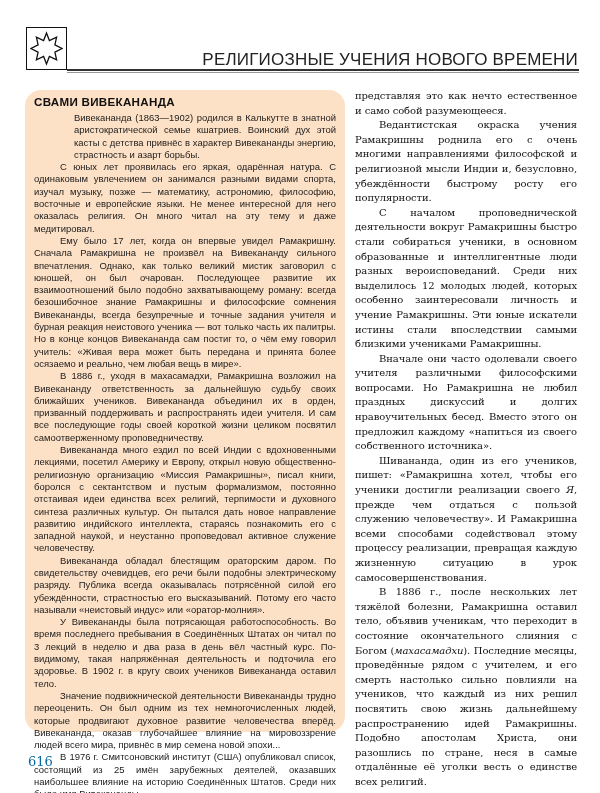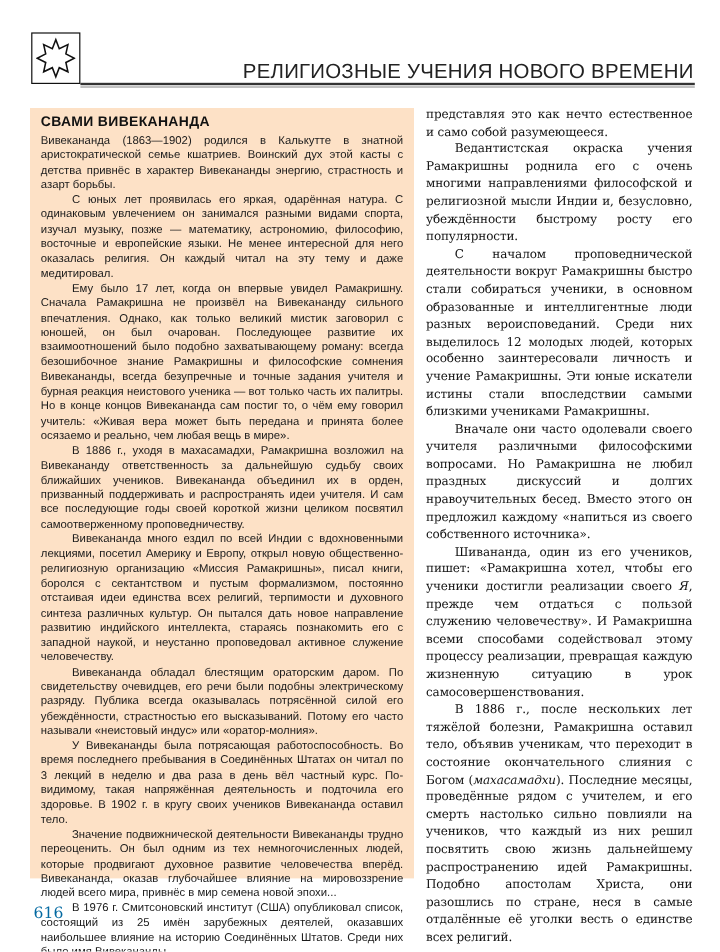--- a/index.html
+++ b/index.html
@@ -18,32 +18,32 @@
     color:#222; text-transform:uppercase;
   }
   .head-rule {
     position:absolute; left:67px; top:69px; width:512px; height:2px; background:#333;
   }
   .head-rule2 {
     position:absolute; left:67px; top:71.5px; width:512px; height:1px; background:#999;
   }
   .sidebar {
     position:absolute; left:25px; top:90px; width:320px; height:642px;
-    background:#fde1c6; box-sizing:border-box; padding:5px 9px 0 9px;
+    background:#fde1c6; box-sizing:border-box; padding:5px 9px 0 9px;border-radius:16px;
   }
   .sidebar h2 {
     margin:0 0 4px 0; font-size:11.6px; font-weight:bold; letter-spacing:0.3px;
     font-family:"Liberation Sans", sans-serif; color:#111;
   }
   .sidebar p {
     margin:0; font-size:9.45px; line-height:12.3px; text-align:justify;
     font-family:"Liberation Sans", sans-serif; color:#1b1b1b;
     text-indent:26px; hyphens:manual;
   }
-  .sidebar p.first { text-indent:0; }
+  .sidebar p.first { text-indent:0;margin-left:40px; }
   .main-col {
     position:absolute; left:355px; top:89px; width:222px;
     font-family:"DejaVu Serif", serif; color:#111;
   }
   .main-col p {
     margin:0; font-size:10px; line-height:14.6px; text-align:justify;
     text-indent:24px; letter-spacing:-0.1px;
   }
   .main-col p.cont { text-indent:0; }
   .main-col em { font-style:italic; }
@@ -60,21 +60,21 @@
     <polygon fill="none" stroke="#111" stroke-width="1.3" points="16.5,2 19.4,9.6 26.6,6.2 24.9,13.9 32,17.5 24.9,21.1 26.6,28.8 19.4,25.4 16.5,33 13.6,25.4 6.4,28.8 8.1,21.1 1,17.5 8.1,13.9 6.4,6.2 13.6,9.6"></polygon>
   </svg>
 </div>
 <div class="running-head">РЕЛИГИОЗНЫЕ УЧЕНИЯ НОВОГО ВРЕМЕНИ</div>
 <div class="head-rule"></div>
 <div class="head-rule2"></div>
 
 <div class="sidebar">
   <h2>СВАМИ ВИВЕКАНАНДА</h2>
   <p class="first">Вивекананда (1863—1902) родился в Калькутте в знатной аристократической семье кшатриев. Воинский дух этой касты с детства привнёс в характер Вивекананды энергию, страстность и азарт борьбы.</p>
-  <p>С юных лет проявилась его яркая, одарённая натура. С одинаковым увлечением он занимался разными видами спорта, изучал музыку, позже — математику, астрономию, философию, восточные и европейские языки. Не менее интересной для него оказалась религия. Он каждый читал на эту тему и даже медитировал.</p>
+  <p>С юных лет проявилась его яркая, одарённая натура. С одинаковым увлечением он занимался разными видами спорта, изучал музыку, позже — математику, астрономию, философию, восточные и европейские языки. Не менее интересной для него оказалась религия. Он много читал на эту тему и даже медитировал.</p>
   <p>Ему было 17 лет, когда он впервые увидел Рамакришну. Сначала Рамакришна не произвёл на Вивекананду сильного впечатления. Однако, как только великий мистик заговорил с юношей, он был очарован. Последующее развитие их взаимоотношений было подобно захватывающему роману: всегда безошибочное знание Рамакришны и философские сомнения Вивекананды, всегда безупречные и точные задания учителя и бурная реакция неистового ученика — вот только часть их палитры. Но в конце концов Вивекананда сам постиг то, о чём ему говорил учитель: «Живая вера может быть передана и принята более осязаемо и реально, чем любая вещь в мире».</p>
   <p>В 1886 г., уходя в махасамадхи, Рамакришна возложил на Вивекананду ответственность за дальнейшую судьбу своих ближайших учеников. Вивекананда объединил их в орден, призванный поддерживать и распространять идеи учителя. И сам все последующие годы своей короткой жизни целиком посвятил самоотверженному проповедничеству.</p>
   <p>Вивекананда много ездил по всей Индии с вдохновенными лекциями, посетил Америку и Европу, открыл новую общественно-религиозную организацию «Миссия Рамакришны», писал книги, боролся с сектантством и пустым формализмом, постоянно отстаивая идеи единства всех религий, терпимости и духовного синтеза различных культур. Он пытался дать новое направление развитию индийского интеллекта, стараясь познакомить его с западной наукой, и неустанно проповедовал активное служение человечеству.</p>
   <p>Вивекананда обладал блестящим ораторским даром. По свидетельству очевидцев, его речи были подобны электрическому разряду. Публика всегда оказывалась потрясённой силой его убеждённости, страстностью его высказываний. Потому его часто называли «неистовый индус» или «оратор-молния».</p>
   <p>У Вивекананды была потрясающая работоспособность. Во время последнего пребывания в Соединённых Штатах он читал по 3 лекций в неделю и два раза в день вёл частный курс. По-видимому, такая напряжённая деятельность и подточила его здоровье. В 1902 г. в кругу своих учеников Вивекананда оставил тело.</p>
   <p>Значение подвижнической деятельности Вивекананды трудно переоценить. Он был одним из тех немногочисленных людей, которые продвигают духовное развитие человечества вперёд. Вивекананда, оказав глубочайшее влияние на мировоззрение людей всего мира, привнёс в мир семена новой эпохи...</p>
   <p>В 1976 г. Смитсоновский институт (США) опубликовал список, состоящий из 25 имён зарубежных деятелей, оказавших наибольшее влияние на историю Соединённых Штатов. Среди них было имя Вивекананды.</p>
 </div>
 
 <div class="main-col">

